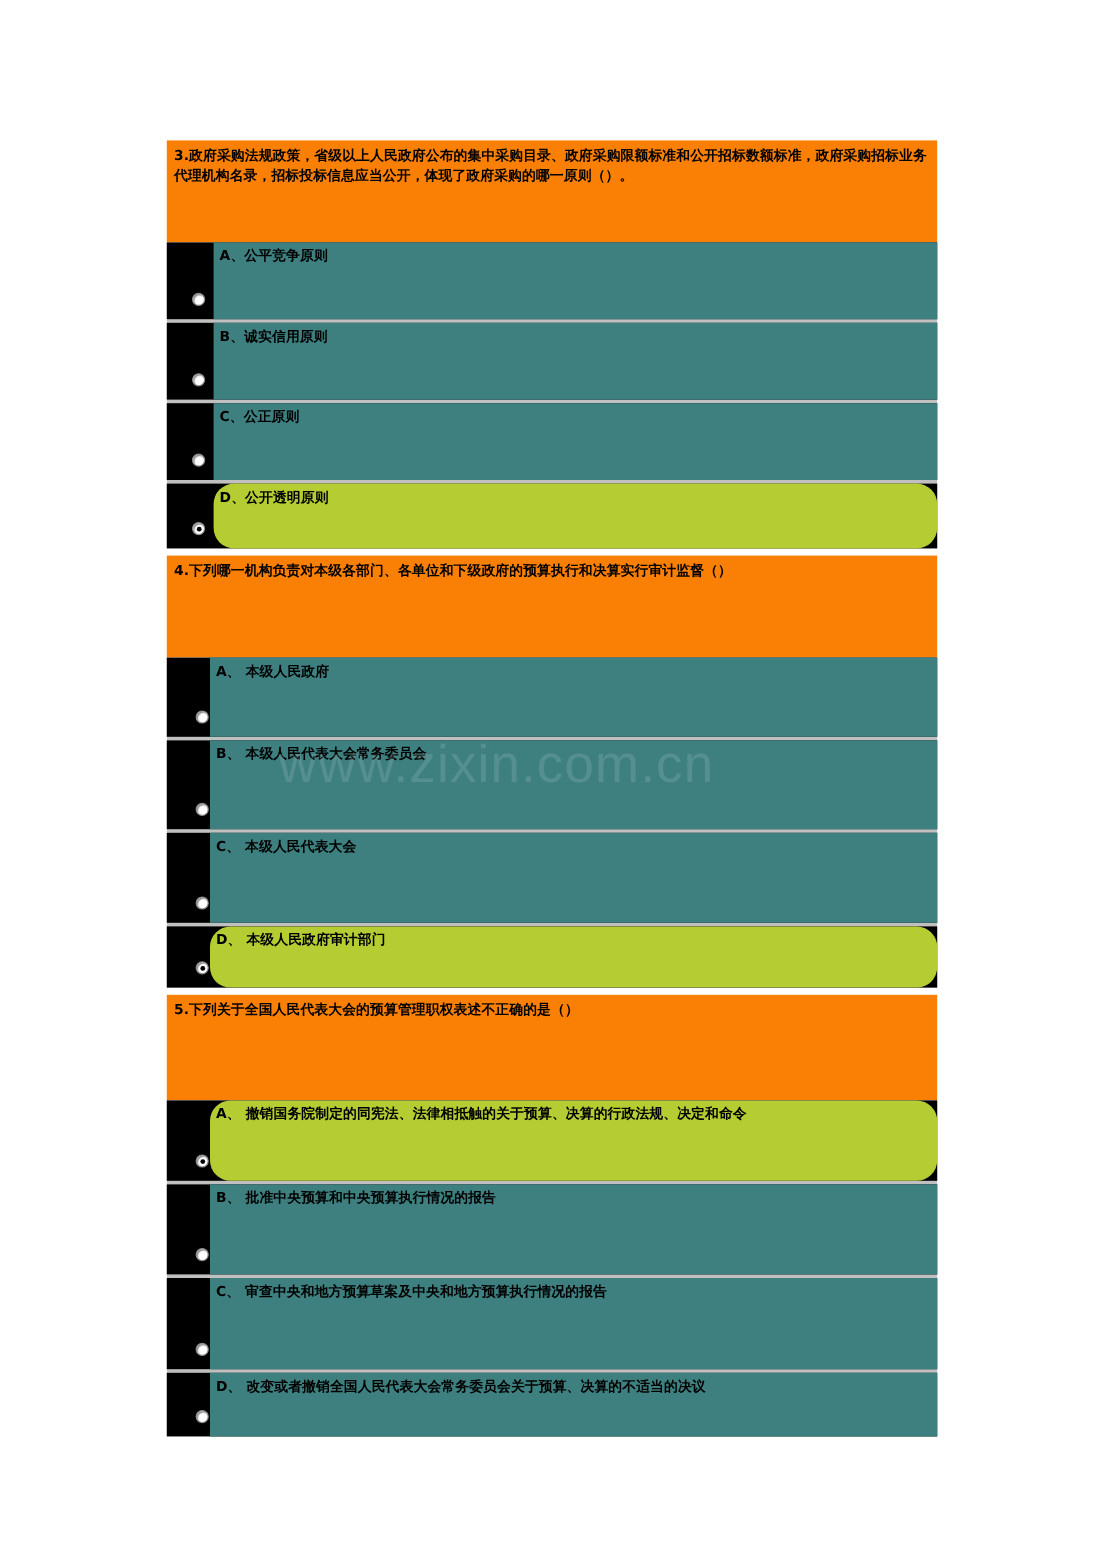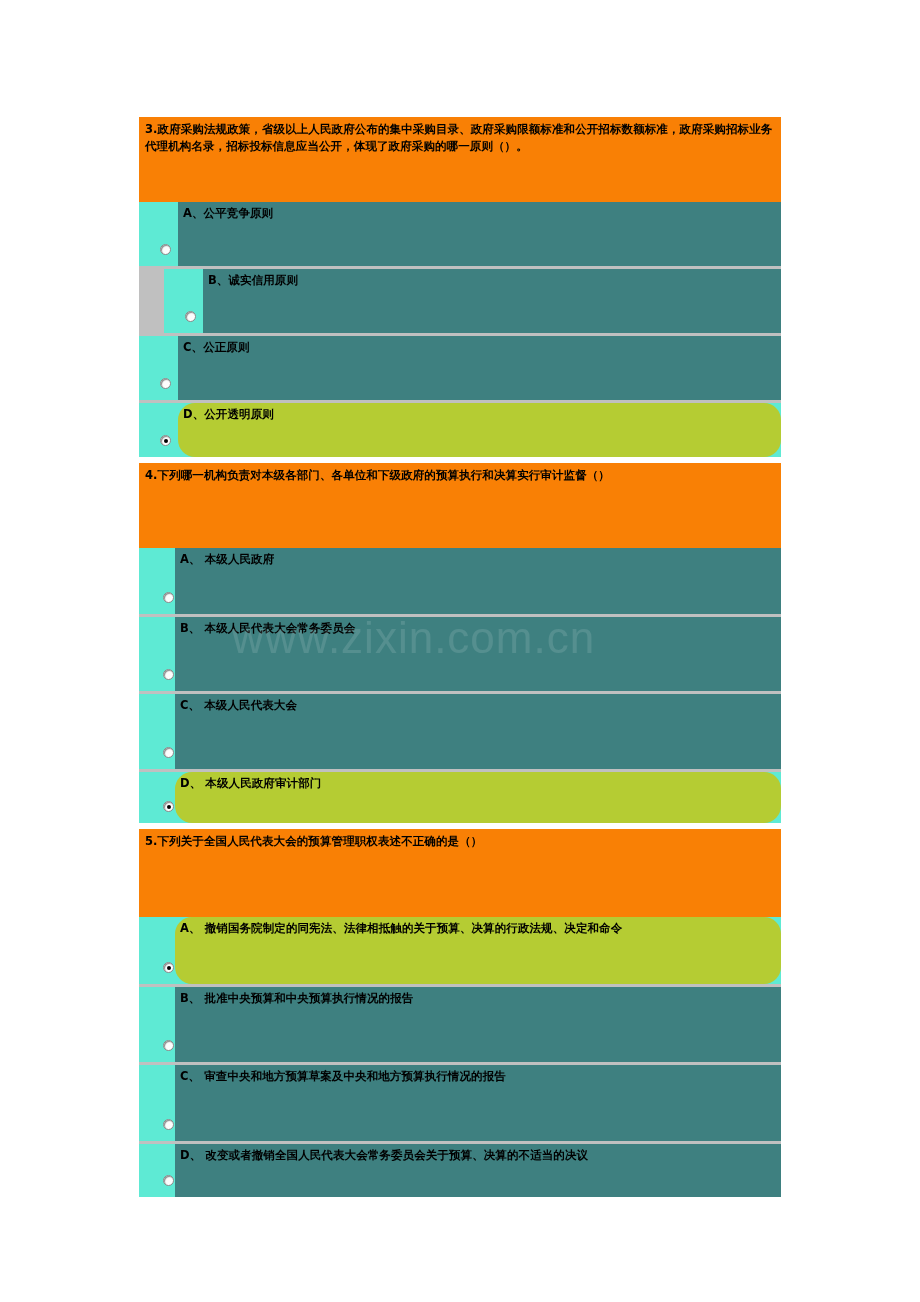--- a/index.html
+++ b/index.html
@@ -45,21 +45,21 @@
 
   
   .options {
     position: relative;
     background: #c0c0c0;
   }
 
   .option-row {
     position: relative;
     box-sizing: border-box;
-    background: #5eead4;
+    background: #000000;
     margin-bottom: 3px;
   }
   .option-row:last-child { margin-bottom: 0; }
 
   .option-body {
     position: absolute;
     top: 0;
     right: 0;
     bottom: 0;
     background: #3e8080;
@@ -127,21 +127,21 @@
 <body>
 
 <div id="page">
     <div class="question-block">
       <div class="stem h-tall">3.政府采购法规政策，省级以上人民政府公布的集中采购目录、政府采购限额标准和公开招标数额标准，政府采购招标业务代理机构名录，招标投标信息应当公开，体现了政府采购的哪一原则（）。</div>
       <div class="options">
         <div class="option-row indent-narrow" style="height: 64px;">
           <span class="radio" style="top: 42px;"></span>
           <div class="option-body">A、公平竞争原则</div>
         </div>
-        <div class="option-row indent-narrow" style="height: 64px; margin-left: 25px;">
+        <div class="option-row indent-narrow" style="height: 64px;">
           <span class="radio" style="top: 42px;"></span>
           <div class="option-body">B、诚实信用原则</div>
         </div>
         <div class="option-row indent-narrow" style="height: 64px;">
           <span class="radio" style="top: 42px;"></span>
           <div class="option-body">C、公正原则</div>
         </div>
         <div class="option-row indent-narrow selected" style="height: 54px;">
           <span class="radio" style="top: 32px;">
             <span class="dot"></span>

